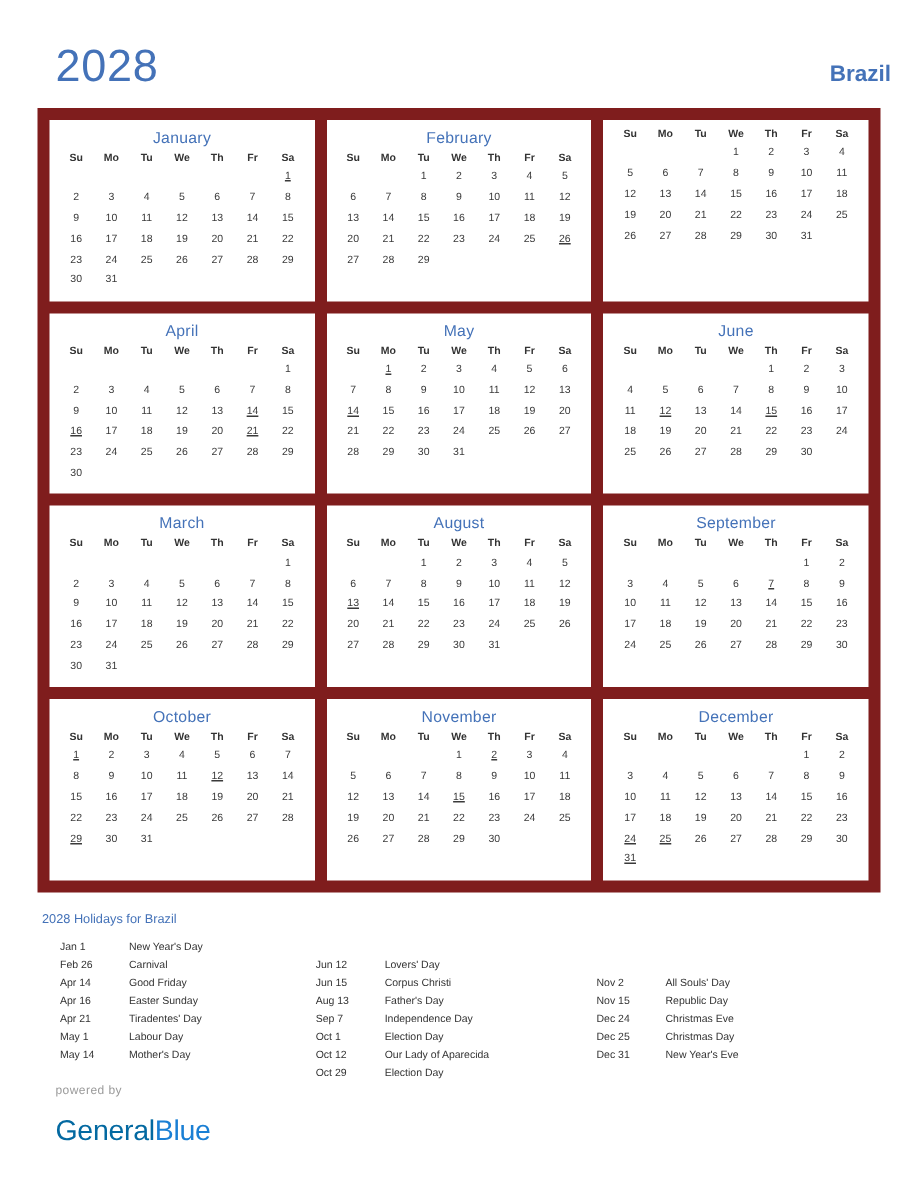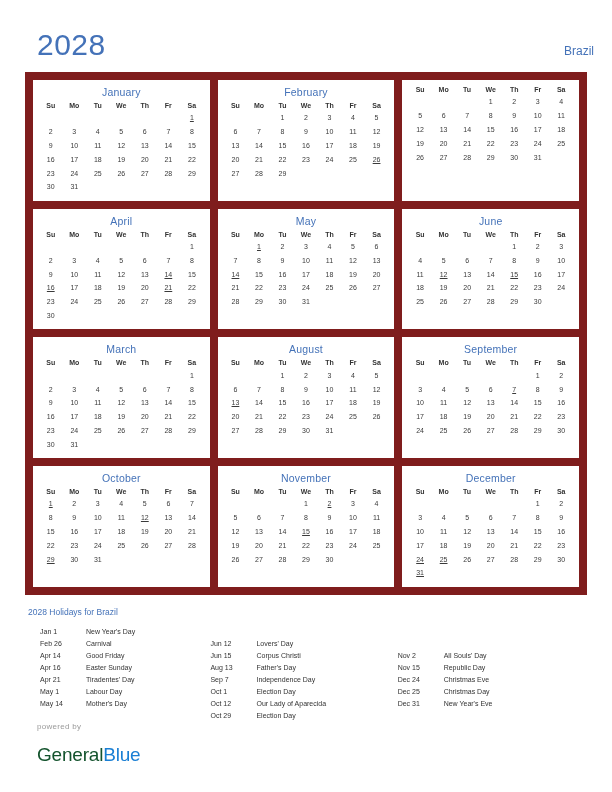--- a/index.html
+++ b/index.html
@@ -26,23 +26,23 @@
     box-sizing: border-box;
   }
   .year-title {
     font-size: 30px;
     color: #4472b8;
     font-weight: 400;
     letter-spacing: 0.5px;
     line-height: 1;
   }
   .country-title {
-    font-size: 12px;
+    font-size: 15px;
     color: #4472b8;
-    font-weight: 400;
+    font-weight: 700;
     line-height: 1;
   }
 
   
   .calendar-shell {
     margin: 12px 25px 0 25px;
     background: #7f1d1d;
     padding: 8px 8px 8px 8px;
     box-sizing: border-box;
     width: 562px;
@@ -139,21 +139,21 @@
     font-size: 8px;
     color: #9a9a9a;
     letter-spacing: 0.3px;
     margin-bottom: 14px;
   }
   .brand {
     font-size: 19px;
     letter-spacing: -0.2px;
     line-height: 1;
   }
-  .brand-general { color: #14532d; }
+  .brand-general { color: #0369a1; }
   .brand-blue { color: #1a7fd4; }
 </style>
 </head>
 <body>
 
 <div class="page-header">
   <div class="year-title">2028</div>
   <div class="country-title">Brazil</div>
 </div>
 

